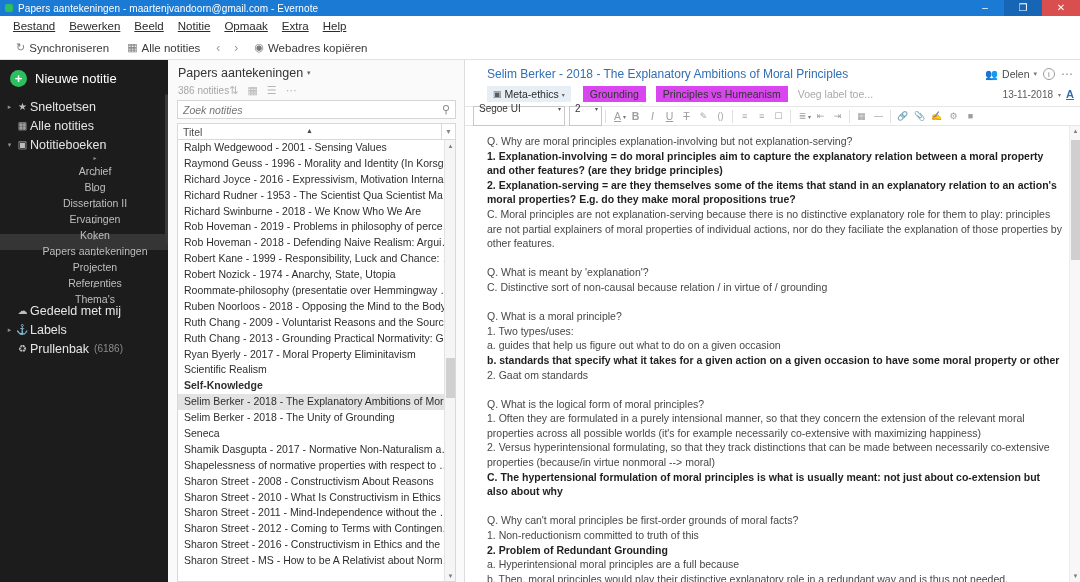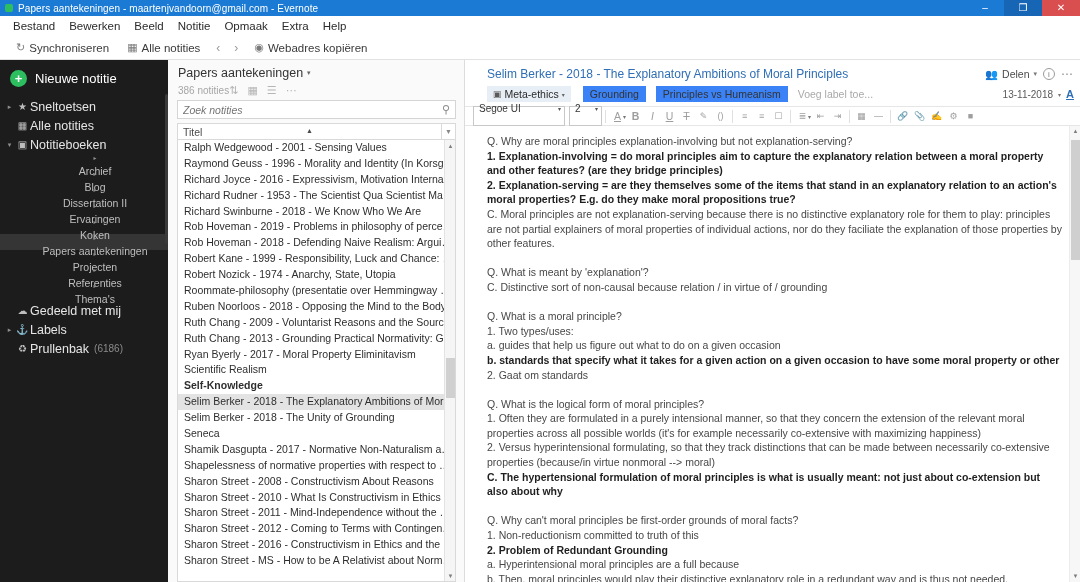--- a/index.html
+++ b/index.html
@@ -34,21 +34,21 @@
     color: #fff; font-size: 10px; line-height: 1;
   }
   .winbtn.restore { background: #1765b5; }
   .winbtn.close { background: #d94f4f; }
 
   
   .menubar {
     height: 20px; background: #ffffff;
     display: flex; align-items: flex-start;
     font-size: 11.5px; color: #2b2b2b;
-    padding-left: 6px; flex: 0 0 20px;
+    padding-left: 6px; flex: 0 0 20px; text-decoration: underline;
   }
   .menubar .mi { padding: 0 7px; line-height: 20px; white-space: nowrap; }
 
   
   .toolbar {
     height: 24px; background: #ffffff;
     border-bottom: 1px solid #e2e2e2;
     display: flex; align-items: center;
     font-size: 11.5px; color: #3a3a3a;
     padding-left: 8px; gap: 2px; flex: 0 0 24px;
@@ -184,21 +184,21 @@
     padding: 0 6px 4px 22px; font-size: 10.5px;
   }
   .tag-nb {
     display: flex; align-items: center; gap: 3px;
     background: #e7eef5; color: #2b2b2b;
     padding: 2px 6px; margin-right: 12px; white-space: nowrap;
   }
   .tag-nb .bk { font-size: 9px; color: #5a5a5a; }
   .tag-nb .car { font-size: 6px; color: #666; }
   .tag {
-    background: #3b82f6; color: #333;
+    background: #d946ef; color: #333;
     padding: 2px 7px; margin-right: 10px; white-space: nowrap;
   }
   .tag-add { color: #a9a9a9; font-style: normal; }
   .ed-date { margin-left: auto; display: flex; align-items: center; gap: 5px; font-size: 10px; color: #5a5a5a; white-space: nowrap;}
   .ed-date .car { font-size: 6px; color: #777; }
   .ed-date .aicon { color: #2f6fb5; text-decoration: underline; font-weight: bold; font-size: 11px; }
 
   .ed-fmtbar {
     display: flex; align-items: center; gap: 0;
     border-top: 1px solid #e6e6e6; border-bottom: 1px solid #e6e6e6;

